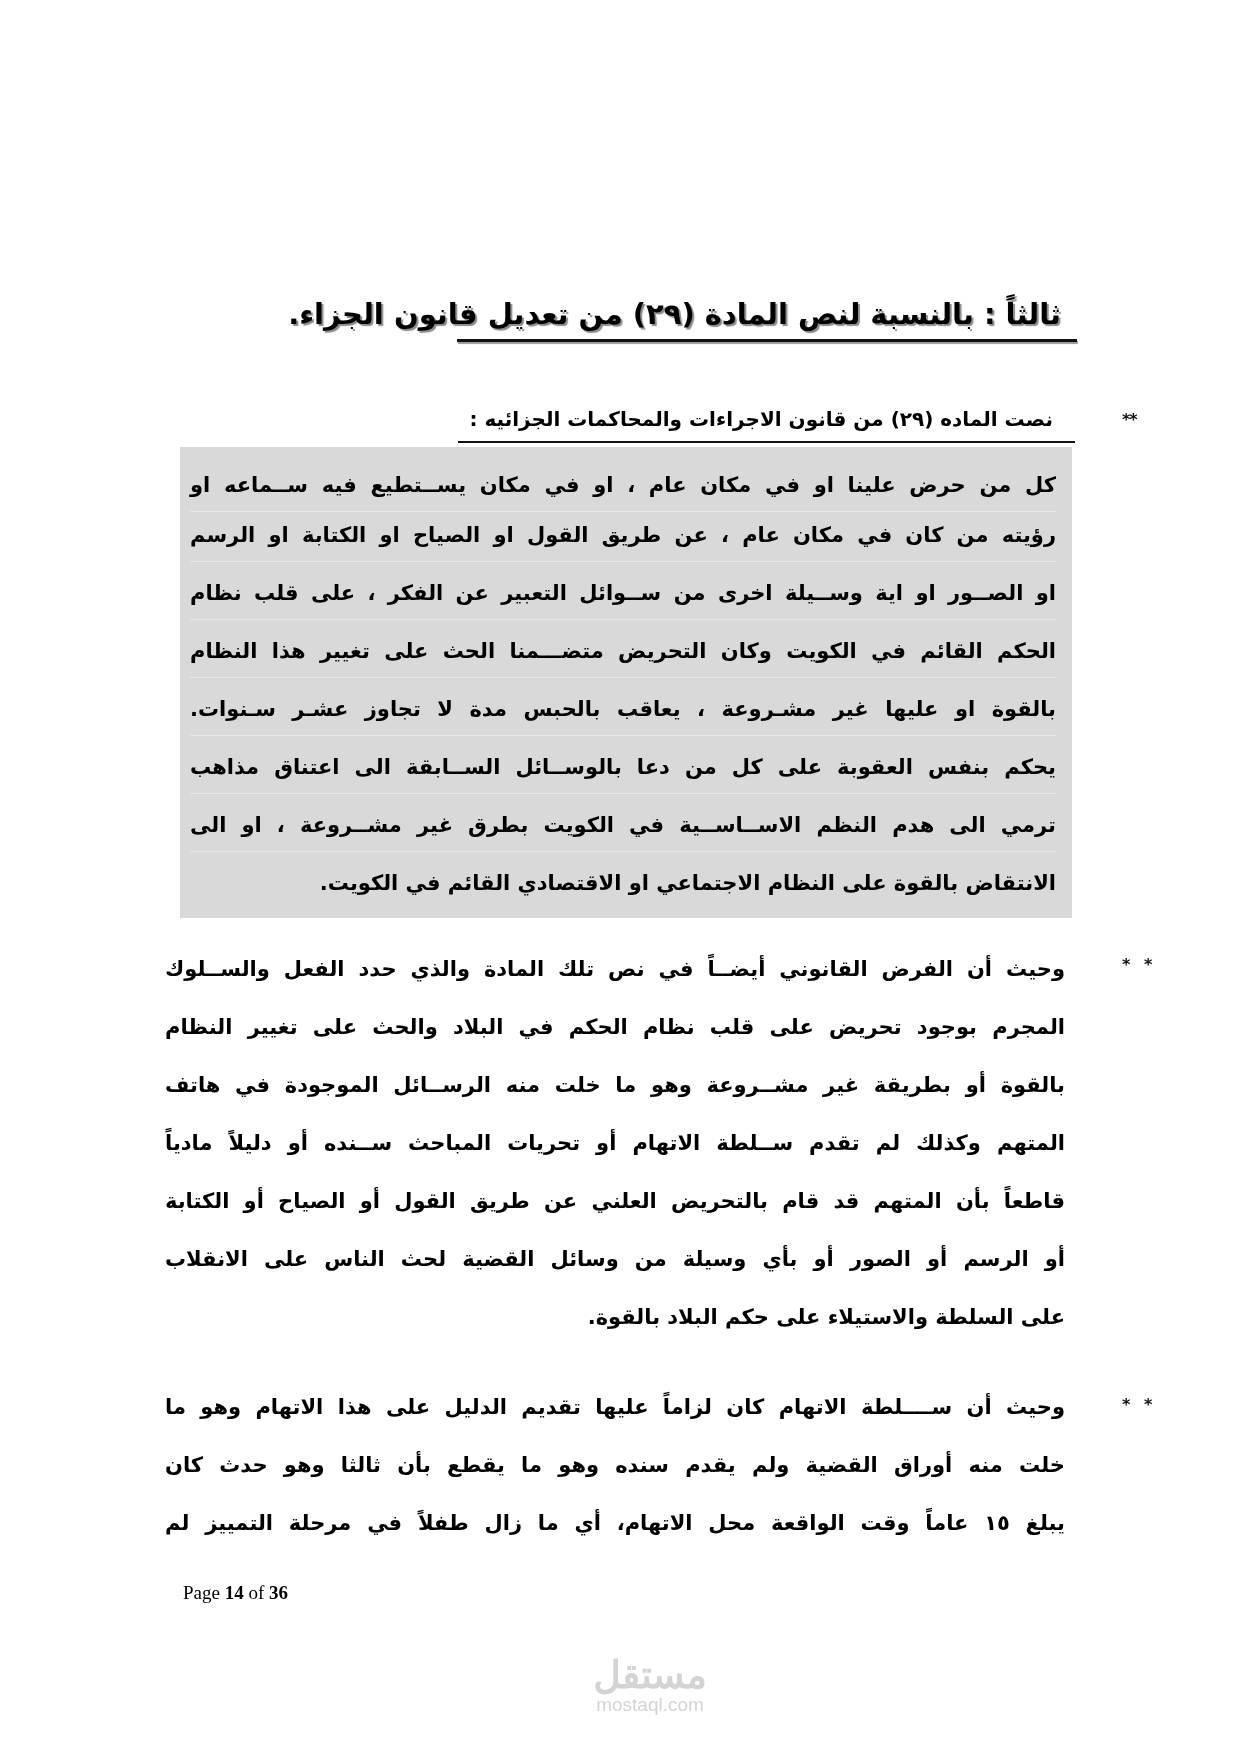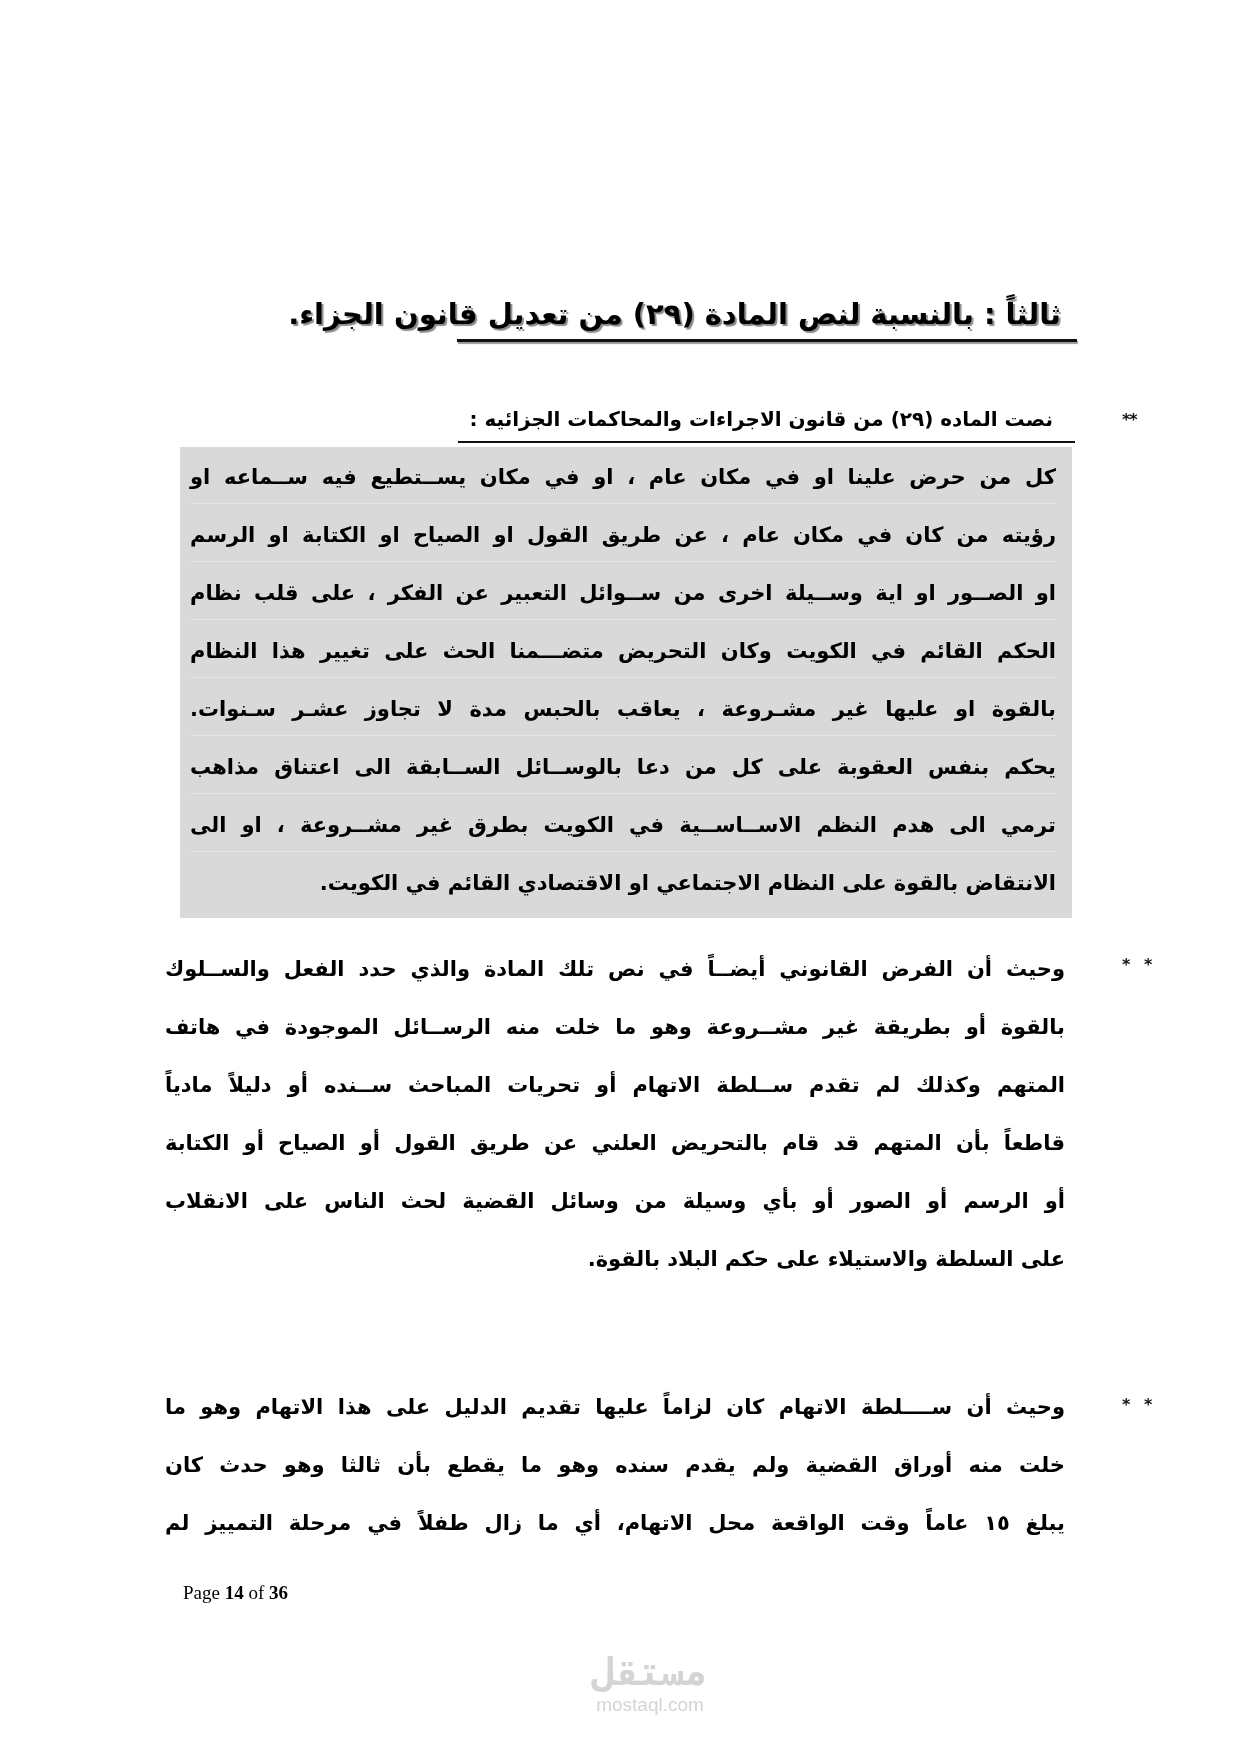--- a/index.html
+++ b/index.html
@@ -37,49 +37,50 @@
   .para-line.last { text-align-last: right; }
   .p1 { top: 940px; }
   .p2 { top: 1378px; }
 
   .footer { position: absolute; top: 1582px; left: 163px; font-family: "Liberation Serif", serif;
             font-size: 19px; }
   .footer b { font-weight: bold; }
 
   .watermark { position: absolute; top: 1655px; left: 550px; width: 160px; text-align: center;
                color: #d4d4d4; }
-  .wm-ar { font-family: Liberation Mono, monospace; font-weight: bold; font-size: 38px; line-height: 40px; direction: rtl; }
+  .wm-ar { font-family: Liberation Serif, serif; font-weight: bold; font-size: 38px; line-height: 40px; direction: rtl; }
   .wm-en { font-family: "Liberation Sans", sans-serif; font-size: 19px; line-height: 20px; }
 </style>
 </head>
 <body>
 
 <div class="page">
 
   <div class="heading">ثالثاً : بالنسبة لنص المادة (٢٩) من تعديل قانون الجزاء.</div>
   <div class="heading-rule"></div>
 
   <div class="marker m1">**</div>
   <div class="subheading">نصت الماده (٢٩) من قانون الاجراءات والمحاكمات الجزائيه :</div>
   <div class="sub-rule"></div>
 
   <div class="quote-box">
-    <div class="quote-line" style="top:4px">كل من حرض علينا او في مكان عام ، او في مكان يســتطيع فيه ســماعه او</div>
+    <div class="quote-line" style="top:12px">كل من حرض علينا او في مكان عام ، او في مكان يســتطيع فيه ســماعه او</div>
     <div class="quote-line" style="top:62px">رؤيته من كان في مكان عام ، عن طريق القول او الصياح او الكتابة او الرسم</div>
     <div class="quote-line" style="top:120px">او الصــور او اية وســيلة اخرى من ســوائل التعبير عن الفكر ، على قلب نظام</div>
     <div class="quote-line" style="top:178px">الحكم القائم في الكويت وكان التحريض متضـــمنا الحث على تغيير هذا النظام</div>
     <div class="quote-line" style="top:236px">بالقوة او عليها غير مشـروعة ، يعاقب بالحبس مدة لا تجاوز عشـر سـنوات.</div>
     <div class="quote-line" style="top:294px">يحكم بنفس العقوبة على كل من دعا بالوســائل الســابقة الى اعتناق مذاهب</div>
     <div class="quote-line" style="top:352px">ترمي الى هدم النظم الاســاســية في الكويت بطرق غير مشــروعة ، او الى</div>
     <div class="quote-line last" style="top:410px">الانتقاض بالقوة على النظام الاجتماعي او الاقتصادي القائم في الكويت.</div>
   </div>
 
   <div class="marker m2">* *</div>
   <div class="para p1">
     <div class="para-line">وحيث أن الفرض القانوني أيضــاً في نص تلك المادة والذي حدد الفعل والســلوك</div>
+    <div class="para-line">المجرم بوجود تحريض على قلب نظام الحكم في البلاد والحث على تغيير النظام</div>
     <div class="para-line">بالقوة أو بطريقة غير مشــروعة وهو ما خلت منه الرســائل الموجودة في هاتف</div>
     <div class="para-line">المتهم وكذلك لم تقدم ســلطة الاتهام أو تحريات المباحث ســنده أو دليلاً مادياً</div>
     <div class="para-line">قاطعاً بأن المتهم قد قام بالتحريض العلني عن طريق القول أو الصياح أو الكتابة</div>
     <div class="para-line">أو الرسم أو الصور أو بأي وسيلة من وسائل القضية لحث الناس على الانقلاب</div>
     <div class="para-line last">على السلطة والاستيلاء على حكم البلاد بالقوة.</div>
   </div>
 
   <div class="marker m3">* *</div>
   <div class="para p2">
     <div class="para-line">وحيث أن ســــلطة الاتهام كان لزاماً عليها تقديم الدليل على هذا الاتهام وهو ما</div>

